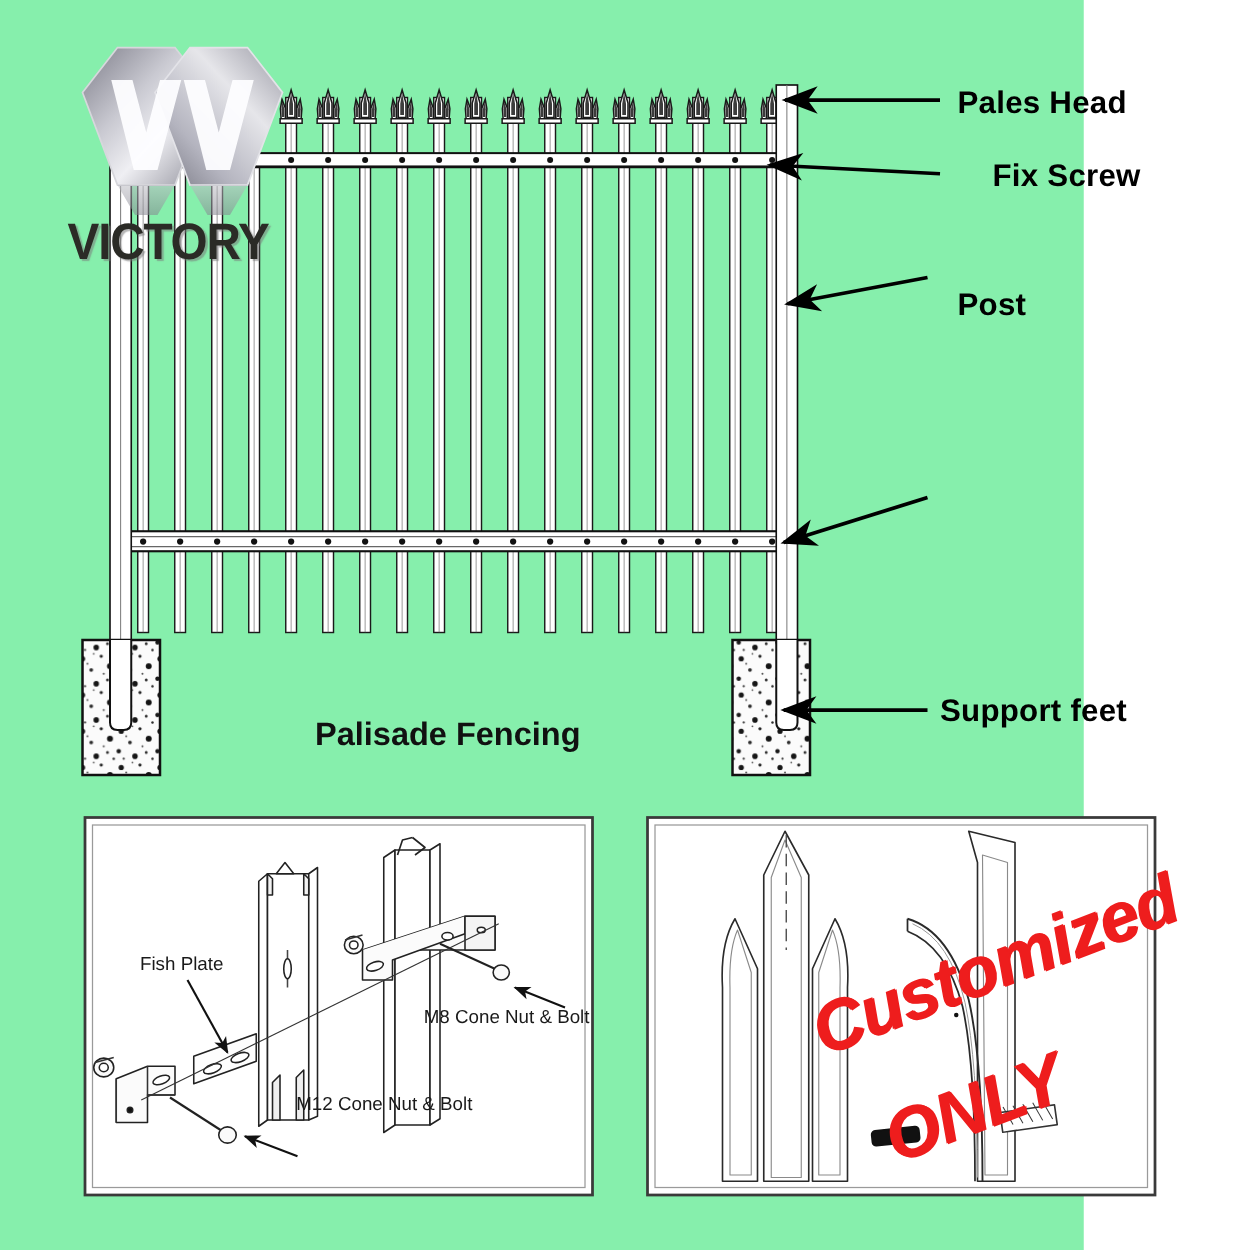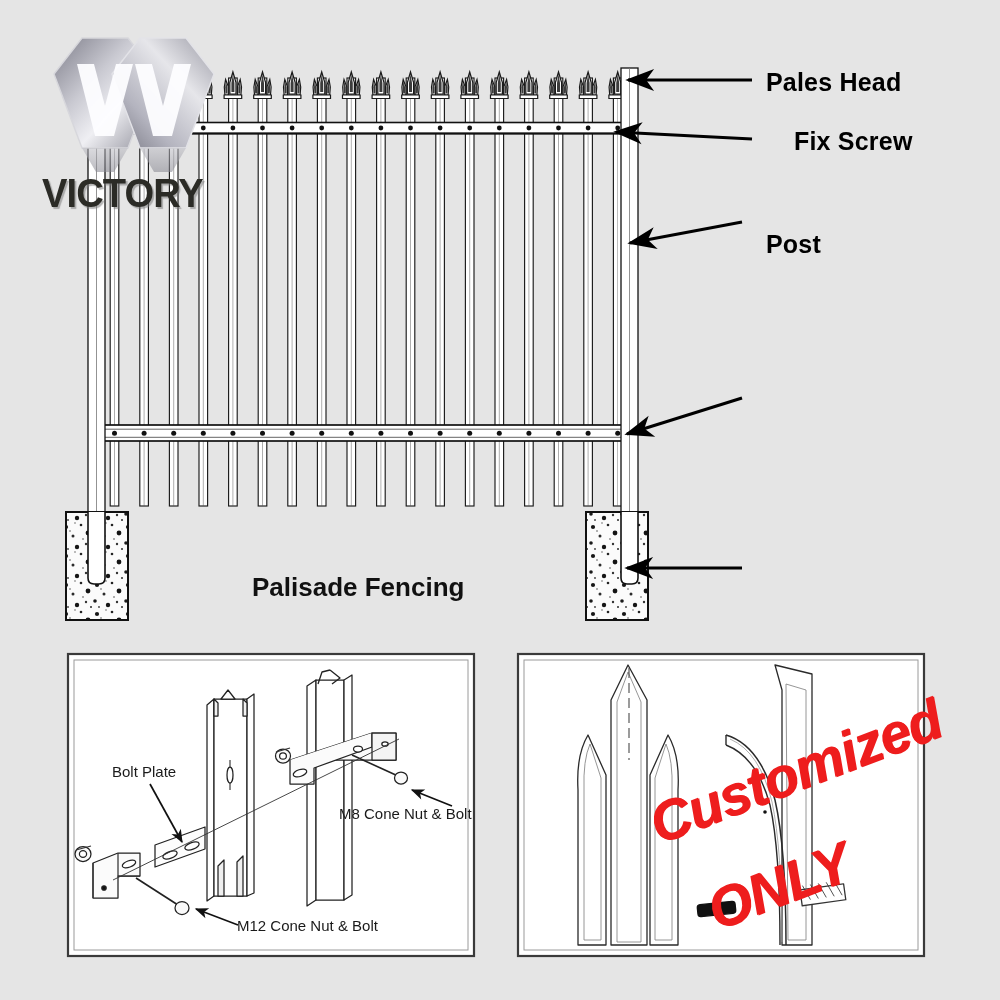--- a/index.html
+++ b/index.html
@@ -11,23 +11,23 @@
     width: 1000px;
     height: 1000px;
     position: relative;
     font-family: "Liberation Sans", sans-serif;
     overflow: hidden;
   }
 
   #stage {
     position: absolute;
     left: 0; top: 0;
-    width: 1000px;
+    width: 867px;
     height: 1000px;
-    background: #e5e5e5;
+    background: #86efac;
   }
 
   .layer {
     position: absolute;
     left: 0; top: 0;
     width: 1000px;
     height: 1000px;
   }
 
   
@@ -46,21 +46,21 @@
     font-family: "Liberation Sans", sans-serif;
     font-weight: bold;
     font-size: 26px;
     color: #111111;
     white-space: nowrap;
   }
 
   
   #logo-block {
     position: absolute;
-    left: 36px;
+    left: 48px;
     top: 22px;
     width: 200px;
     height: 185px;
     text-align: center;
   }
   #logo-wordmark {
     position: absolute;
     left: 6px;
     top: 148px;
     font-family: "Liberation Sans", sans-serif;
@@ -306,20 +306,21 @@
       <line x1="752" y1="139" x2="616" y2="132" marker-end="url(#arrowL)"></line>
       <line x1="742" y1="222" x2="630" y2="243" marker-end="url(#arrowL)"></line>
       <line x1="742" y1="398" x2="627" y2="434" marker-end="url(#arrowL)"></line>
       <line x1="742" y1="568" x2="627" y2="568" marker-end="url(#arrowL)"></line>
     </g>
   </svg>
 
   <div class="callout" style="left:766px; top:68px;">Pales Head</div>
   <div class="callout" style="left:794px; top:127px;">Fix Screw</div>
   <div class="callout" style="left:766px; top:210px;margin-top:20px;">Post</div>
+  <div class="callout" style="left:752px; top:555px;">Support feet</div>
 
   <div class="caption-main" style="left:252px; top:572px;">Palisade Fencing</div>
 
   <div id="logo-block">
     <svg viewBox="0 0 200 185" width="200" height="185">
       <defs>
         <linearGradient id="gsil1" x1="0" y1="0" x2="1" y2="1">
           <stop offset="0%" stop-color="#7d7d89"></stop>
           <stop offset="38%" stop-color="#c9c9d1"></stop>
           <stop offset="62%" stop-color="#efeff3"></stop>
@@ -417,23 +418,23 @@
       <line x1="113" y1="880" x2="399" y2="739" stroke="#333333" stroke-width="0.9"></line>
     </g>
 
     <g stroke="#111111" stroke-width="1.7" fill="none">
       <line x1="150" y1="784" x2="182" y2="842" marker-end="url(#arrowS)"></line>
       <line x1="452" y1="806" x2="412" y2="790" marker-end="url(#arrowS)"></line>
       <line x1="238" y1="925" x2="196" y2="909" marker-end="url(#arrowS)"></line>
     </g>
   </svg>
 
-  <div class="panel-label" style="left:112px; top:763px;">Bolt Plate</div>
+  <div class="panel-label" style="left:112px; top:763px;">Fish Plate</div>
   <div class="panel-label" style="left:339px; top:805px;">M8 Cone Nut &amp; Bolt</div>
-  <div class="panel-label" style="left:237px; top:917px;">M12 Cone Nut &amp; Bolt</div>
+  <div class="panel-label" style="left:237px; top:875px;">M12 Cone Nut &amp; Bolt</div>
 
   <svg class="layer" viewBox="0 0 1000 1000">
     <rect x="518" y="654" width="406" height="302" fill="#ffffff" stroke="#3a3a3a" stroke-width="2.2"></rect>
     <rect x="524" y="660" width="394" height="290" fill="none" stroke="#9a9a9a" stroke-width="1"></rect>
 
     <g stroke="#2a2a2a" stroke-width="1.3" fill="#ffffff" stroke-linejoin="round">
 
       <path d="M628,665 L647,700 L647,945 L611,945 L611,700 Z"></path>
       <path d="M628,672 L641,702 L641,942 L617,942 L617,702 Z" fill="none" stroke="#8a8a8a" stroke-width="0.9"></path>
       <line x1="629" y1="668" x2="629" y2="760" stroke="#4a4a4a" stroke-width="1.1" stroke-dasharray="10 5"></line>

